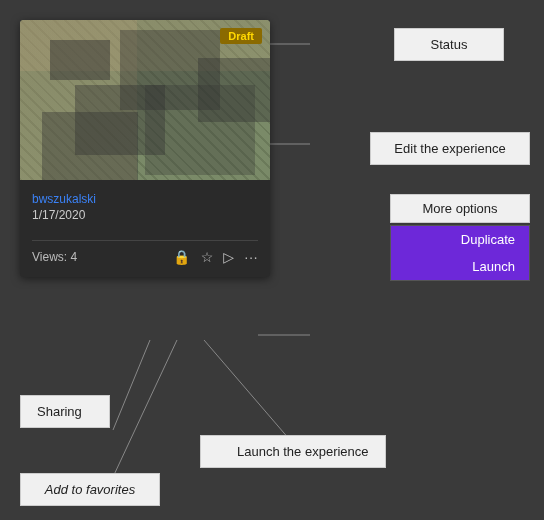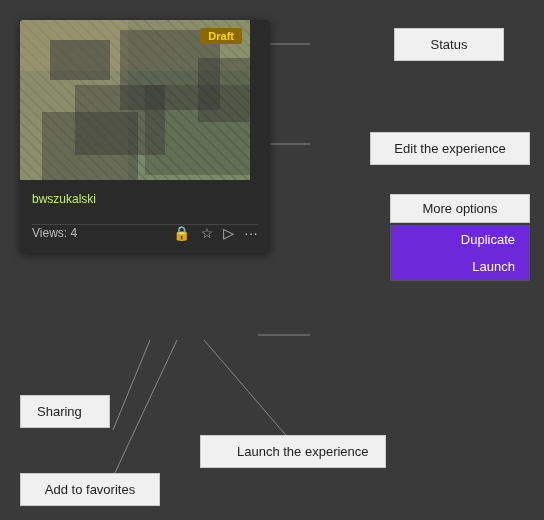--- a/index.html
+++ b/index.html
@@ -19,21 +19,21 @@
       left: 20px;
       width: 250px;
       background: #2a2a2a;
       border-radius: 4px;
       overflow: hidden;
       box-shadow: 0 2px 8px rgba(0,0,0,0.5);
     }
 
     .card-image {
       position: relative;
-      width: 230px;
+      width: 250px;
       height: 160px;
       background: #888;
       overflow: hidden;
     }
 
     
     .card-image-bg {
       width: 100%;
       height: 100%;
       background:
@@ -97,35 +97,36 @@
     .card-title {
       font-size: 15px;
       font-weight: bold;
       color: #fff;
       margin-bottom: 10px;
       line-height: 1.3;
     }
 
     .card-author {
       font-size: 12px;
-      color: #bef264;
+      color: #3b82f6;
       margin-bottom: 2px;
     }
 
     .card-date {
       font-size: 12px;
       color: #ccc;
       margin-bottom: 8px;
     }
 
     .card-footer {
       display: flex;
       align-items: center;
       justify-content: space-between;
       border-top: 1px solid #444;
+      padding-top: 8px;
       margin-top: 18px;
       text-align: center;
     }
 
     .views-label {
       font-size: 12px;
       color: #bbb;
     }
 
     .icon-group {
@@ -204,20 +205,21 @@
       bottom: 92px;
       left: 20px;
       min-width: 90px;
     }
 
     .callout-add-fav {
       bottom: 14px;
       left: 20px;
       min-width: 140px;
       text-align: center;
+      font-style: italic;
     }
 
     .callout-launch {
       bottom: 52px;
       left: 200px;
       min-width: 180px;
       text-align: center;
       padding-left: 36px;
     }
 
@@ -253,20 +255,21 @@
   <line x1="290" y1="440" x2="204" y2="340"></line>
 </svg>
 
 <div class="card">
   <div class="card-image">
     <div class="card-image-bg"></div>
     <div class="draft-badge">Draft</div>
   </div>
   <div class="card-body">
     <div class="card-author">bwszukalski</div>
+    <div class="card-date">1/17/2020</div>
     <div class="card-footer">
       <span class="views-label">Views: 4</span>
       <div class="icon-group">
         <span class="icon-btn">🔒</span>
         <span class="icon-btn">☆</span>
         <span class="icon-btn">▷</span>
         <span class="icon-btn">···</span>
       </div>
     </div>
   </div>

